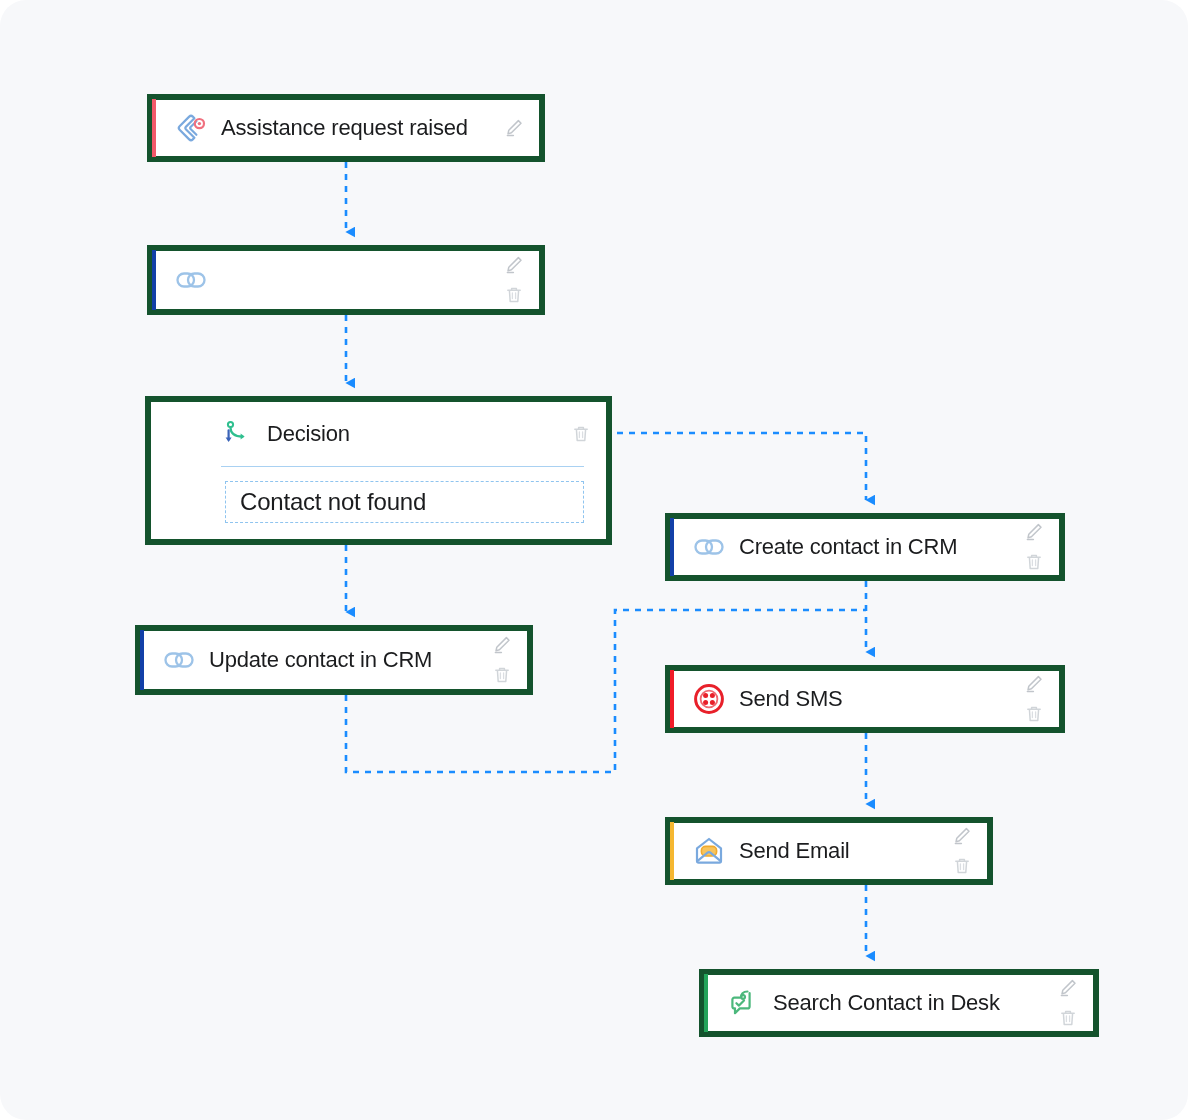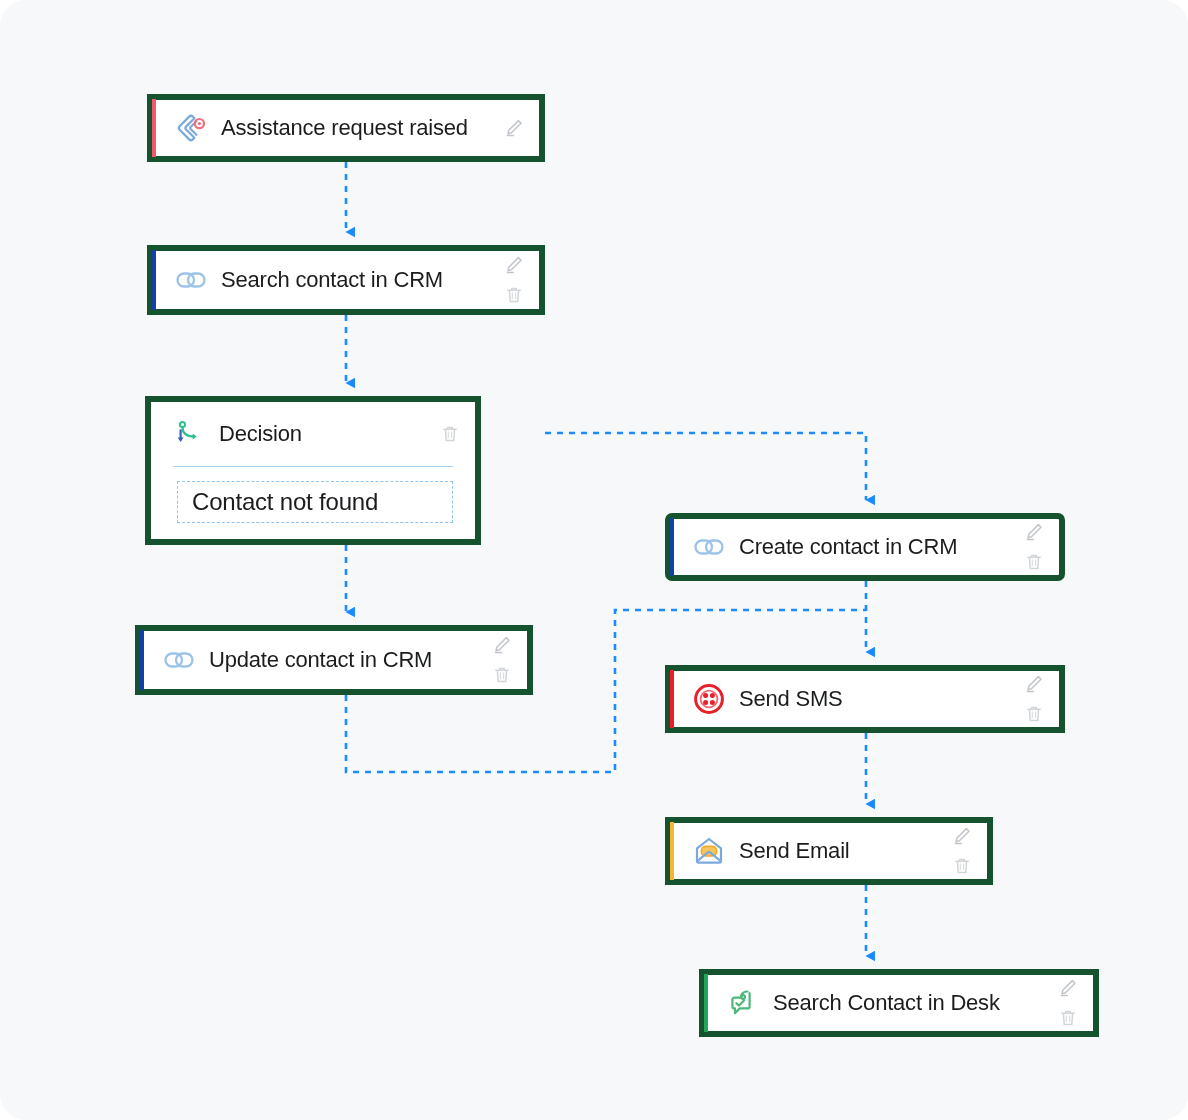--- a/index.html
+++ b/index.html
@@ -152,41 +152,40 @@
 
   <div class="node" style="left:147px; top:245px; width:398px; height:70px;">
     <span class="accent" style="background:#1240a8;"></span>
     <div class="node-row">
       <span class="ico">
         <svg width="34" height="34" viewBox="0 0 34 34">
           <rect x="3.5" y="10.5" width="16.5" height="13" rx="6.5" fill="none" stroke="#9dc3e8" stroke-width="2.3"></rect>
           <rect x="14" y="10.5" width="16.5" height="13" rx="6.5" fill="none" stroke="#9dc3e8" stroke-width="2.3"></rect>
         </svg>
       </span>
-      <span class="node-label">Search contact in CRM</span>
-      <span class="tools">
-        <span class="tool">
-          <svg width="20" height="20" viewBox="0 0 20 20">
-            <path d="M14.4 2.6 L17 5.2 L7.4 14.8 L4 15.8 L4.8 12.2 Z" fill="none" stroke="#b7bcc2" stroke-width="1.5" stroke-linejoin="round"></path>
-            <path d="M3.4 17.6 L9.4 17.6" stroke="#b7bcc2" stroke-width="1.5" stroke-linecap="round"></path>
-          </svg>
-        </span>
-        <span class="tool">
-          <svg width="20" height="20" viewBox="0 0 20 20">
-            <path d="M3.8 5.2 H16.2" stroke="#c9ced3" stroke-width="1.5" stroke-linecap="round"></path>
-            <path d="M7.6 5.2 V3.4 h4.8 v1.8" fill="none" stroke="#c9ced3" stroke-width="1.5" stroke-linejoin="round"></path>
-            <path d="M5.4 5.2 L6.2 16.4 h7.6 l0.8-11.2" fill="none" stroke="#c9ced3" stroke-width="1.5" stroke-linejoin="round"></path>
-            <path d="M8.4 8 V13.6 M11.6 8 V13.6" stroke="#d5d9de" stroke-width="1.3" stroke-linecap="round"></path>
-          </svg>
-        </span>
-      </span>
-    </div>
-  </div>
-
-  <div class="node decision" style="left:145px; top:396px; width:336px; height:149px;">
+      <span class="tools">
+        <span class="tool">
+          <svg width="20" height="20" viewBox="0 0 20 20">
+            <path d="M14.4 2.6 L17 5.2 L7.4 14.8 L4 15.8 L4.8 12.2 Z" fill="none" stroke="#b7bcc2" stroke-width="1.5" stroke-linejoin="round"></path>
+            <path d="M3.4 17.6 L9.4 17.6" stroke="#b7bcc2" stroke-width="1.5" stroke-linecap="round"></path>
+          </svg>
+        </span>
+        <span class="tool">
+          <svg width="20" height="20" viewBox="0 0 20 20">
+            <path d="M3.8 5.2 H16.2" stroke="#c9ced3" stroke-width="1.5" stroke-linecap="round"></path>
+            <path d="M7.6 5.2 V3.4 h4.8 v1.8" fill="none" stroke="#c9ced3" stroke-width="1.5" stroke-linejoin="round"></path>
+            <path d="M5.4 5.2 L6.2 16.4 h7.6 l0.8-11.2" fill="none" stroke="#c9ced3" stroke-width="1.5" stroke-linejoin="round"></path>
+            <path d="M8.4 8 V13.6 M11.6 8 V13.6" stroke="#d5d9de" stroke-width="1.3" stroke-linecap="round"></path>
+          </svg>
+        </span>
+      </span>
+    </div>
+  </div>
+
+  <div class="node decision" style="left:145px; top:396px; width:467px; height:149px;padding-left:48px;">
     <div class="dec-head">
       <span class="ico">
         <svg width="30" height="30" viewBox="0 0 30 30">
           <circle cx="8.5" cy="5.5" r="2.6" fill="none" stroke="#2fbf8f" stroke-width="2"></circle>
           <path d="M8.5 8.4 C8.5 15 14 17.4 20.4 17.6" fill="none" stroke="#2fbf8f" stroke-width="2.2" stroke-linecap="round"></path>
           <path d="M18.6 14.6 L22.6 17.6 L18.6 20.6 Z" fill="#2fbf8f"></path>
           <path d="M6.6 11.4 V20.4" stroke="#3a63b8" stroke-width="2.2" stroke-linecap="round"></path>
           <path d="M3.6 18.6 L6.6 23 L9.6 18.6 Z" fill="#3a63b8"></path>
         </svg>
       </span>
@@ -232,21 +231,21 @@
             <path d="M3.8 5.2 H16.2" stroke="#c9ced3" stroke-width="1.5" stroke-linecap="round"></path>
             <path d="M7.6 5.2 V3.4 h4.8 v1.8" fill="none" stroke="#c9ced3" stroke-width="1.5" stroke-linejoin="round"></path>
             <path d="M5.4 5.2 L6.2 16.4 h7.6 l0.8-11.2" fill="none" stroke="#c9ced3" stroke-width="1.5" stroke-linejoin="round"></path>
             <path d="M8.4 8 V13.6 M11.6 8 V13.6" stroke="#d5d9de" stroke-width="1.3" stroke-linecap="round"></path>
           </svg>
         </span>
       </span>
     </div>
   </div>
 
-  <div class="node" style="left:665px; top:513px; width:400px; height:68px;border-radius:7px;">
+  <div class="node" style="left:665px; top:513px; width:400px; height:68px;">
     <span class="accent" style="background:#1240a8;"></span>
     <div class="node-row">
       <span class="ico">
         <svg width="34" height="34" viewBox="0 0 34 34">
           <rect x="3.5" y="10.5" width="16.5" height="13" rx="6.5" fill="none" stroke="#9dc3e8" stroke-width="2.3"></rect>
           <rect x="14" y="10.5" width="16.5" height="13" rx="6.5" fill="none" stroke="#9dc3e8" stroke-width="2.3"></rect>
         </svg>
       </span>
       <span class="node-label">Create contact in CRM</span>
       <span class="tools">

